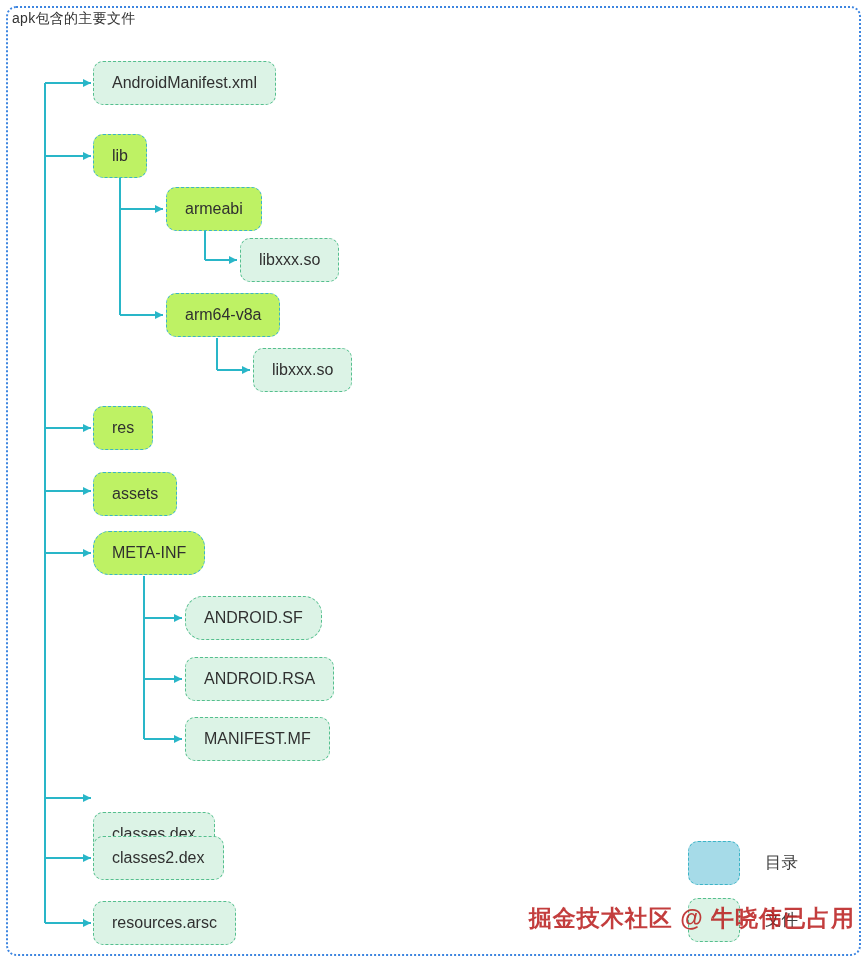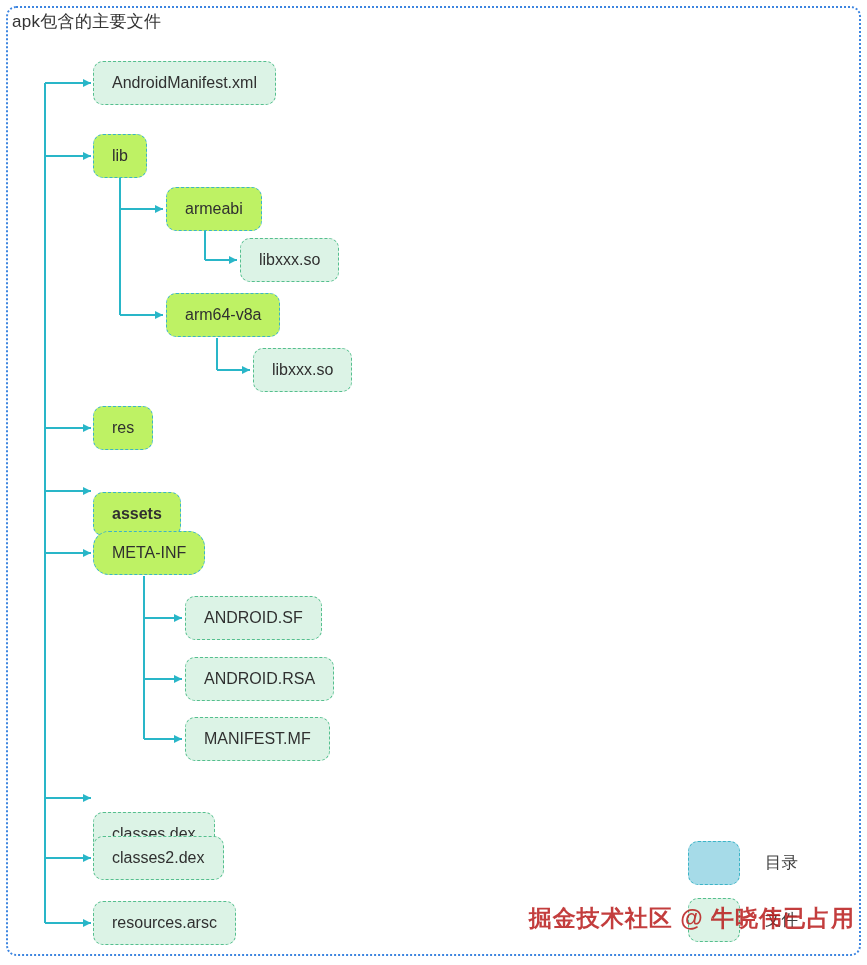--- a/index.html
+++ b/index.html
@@ -10,21 +10,21 @@
     font-family:"Liberation Sans","DejaVu Sans",sans-serif;
     overflow:hidden;
   }
   .frame{
     position:absolute;left:6px;top:6px;right:6px;bottom:9px;
     border:2px dotted #3d85e0;
     border-radius:10px;
   }
   .title{
     position:absolute;left:12px;top:10px;
-    font-size:17px;color:#333333;letter-spacing:.3px;
+    font-size:14px;color:#333333;letter-spacing:.3px;
   }
   .connectors{
     position:absolute;left:0;top:0;
     pointer-events:none;
   }
   .node{
     position:absolute;height:44px;
     display:flex;align-items:center;
     padding:4px 18px;box-sizing:border-box;
     border-radius:10px;
@@ -100,23 +100,23 @@
     </g>
   </svg>
 
   <div class="node file" style="left:93px;top:61px;">AndroidManifest.xml</div>
   <div class="node dir" style="left:93px;top:134px;">lib</div>
   <div class="node dir" style="left:166px;top:187px;">armeabi</div>
   <div class="node file" style="left:240px;top:238px;">libxxx.so</div>
   <div class="node dir" style="left:166px;top:293px;">arm64-v8a</div>
   <div class="node file" style="left:253px;top:348px;">libxxx.so</div>
   <div class="node dir" style="left:93px;top:406px;">res</div>
-  <div class="node dir" style="left:93px;top:492px;font-weight:bold;">assets</div>
+  <div class="node dir" style="left:93px;top:472px;">assets</div>
   <div class="node dir" style="left:93px;top:531px;border-radius:16px;">META-INF</div>
-  <div class="node file" style="left:185px;top:596px;">ANDROID.SF</div>
+  <div class="node file" style="left:185px;top:596px;border-radius:18px;">ANDROID.SF</div>
   <div class="node file" style="left:185px;top:657px;">ANDROID.RSA</div>
   <div class="node file" style="left:185px;top:717px;">MANIFEST.MF</div>
   <div class="node file" style="left:93px;top:776px;margin-top:36px;">classes.dex</div>
   <div class="node file" style="left:93px;top:836px;">classes2.dex</div>
   <div class="node file" style="left:93px;top:901px;">resources.arsc</div>
 
   <div class="legend-swatch dir-sw" style="left:688px;top:841px;"></div>
   <div class="legend-label" style="left:765px;top:841px;">目录</div>
   <div class="legend-swatch file-sw" style="left:688px;top:898px;"></div>
   <div class="legend-label" style="left:765px;top:898px;">文件</div>

